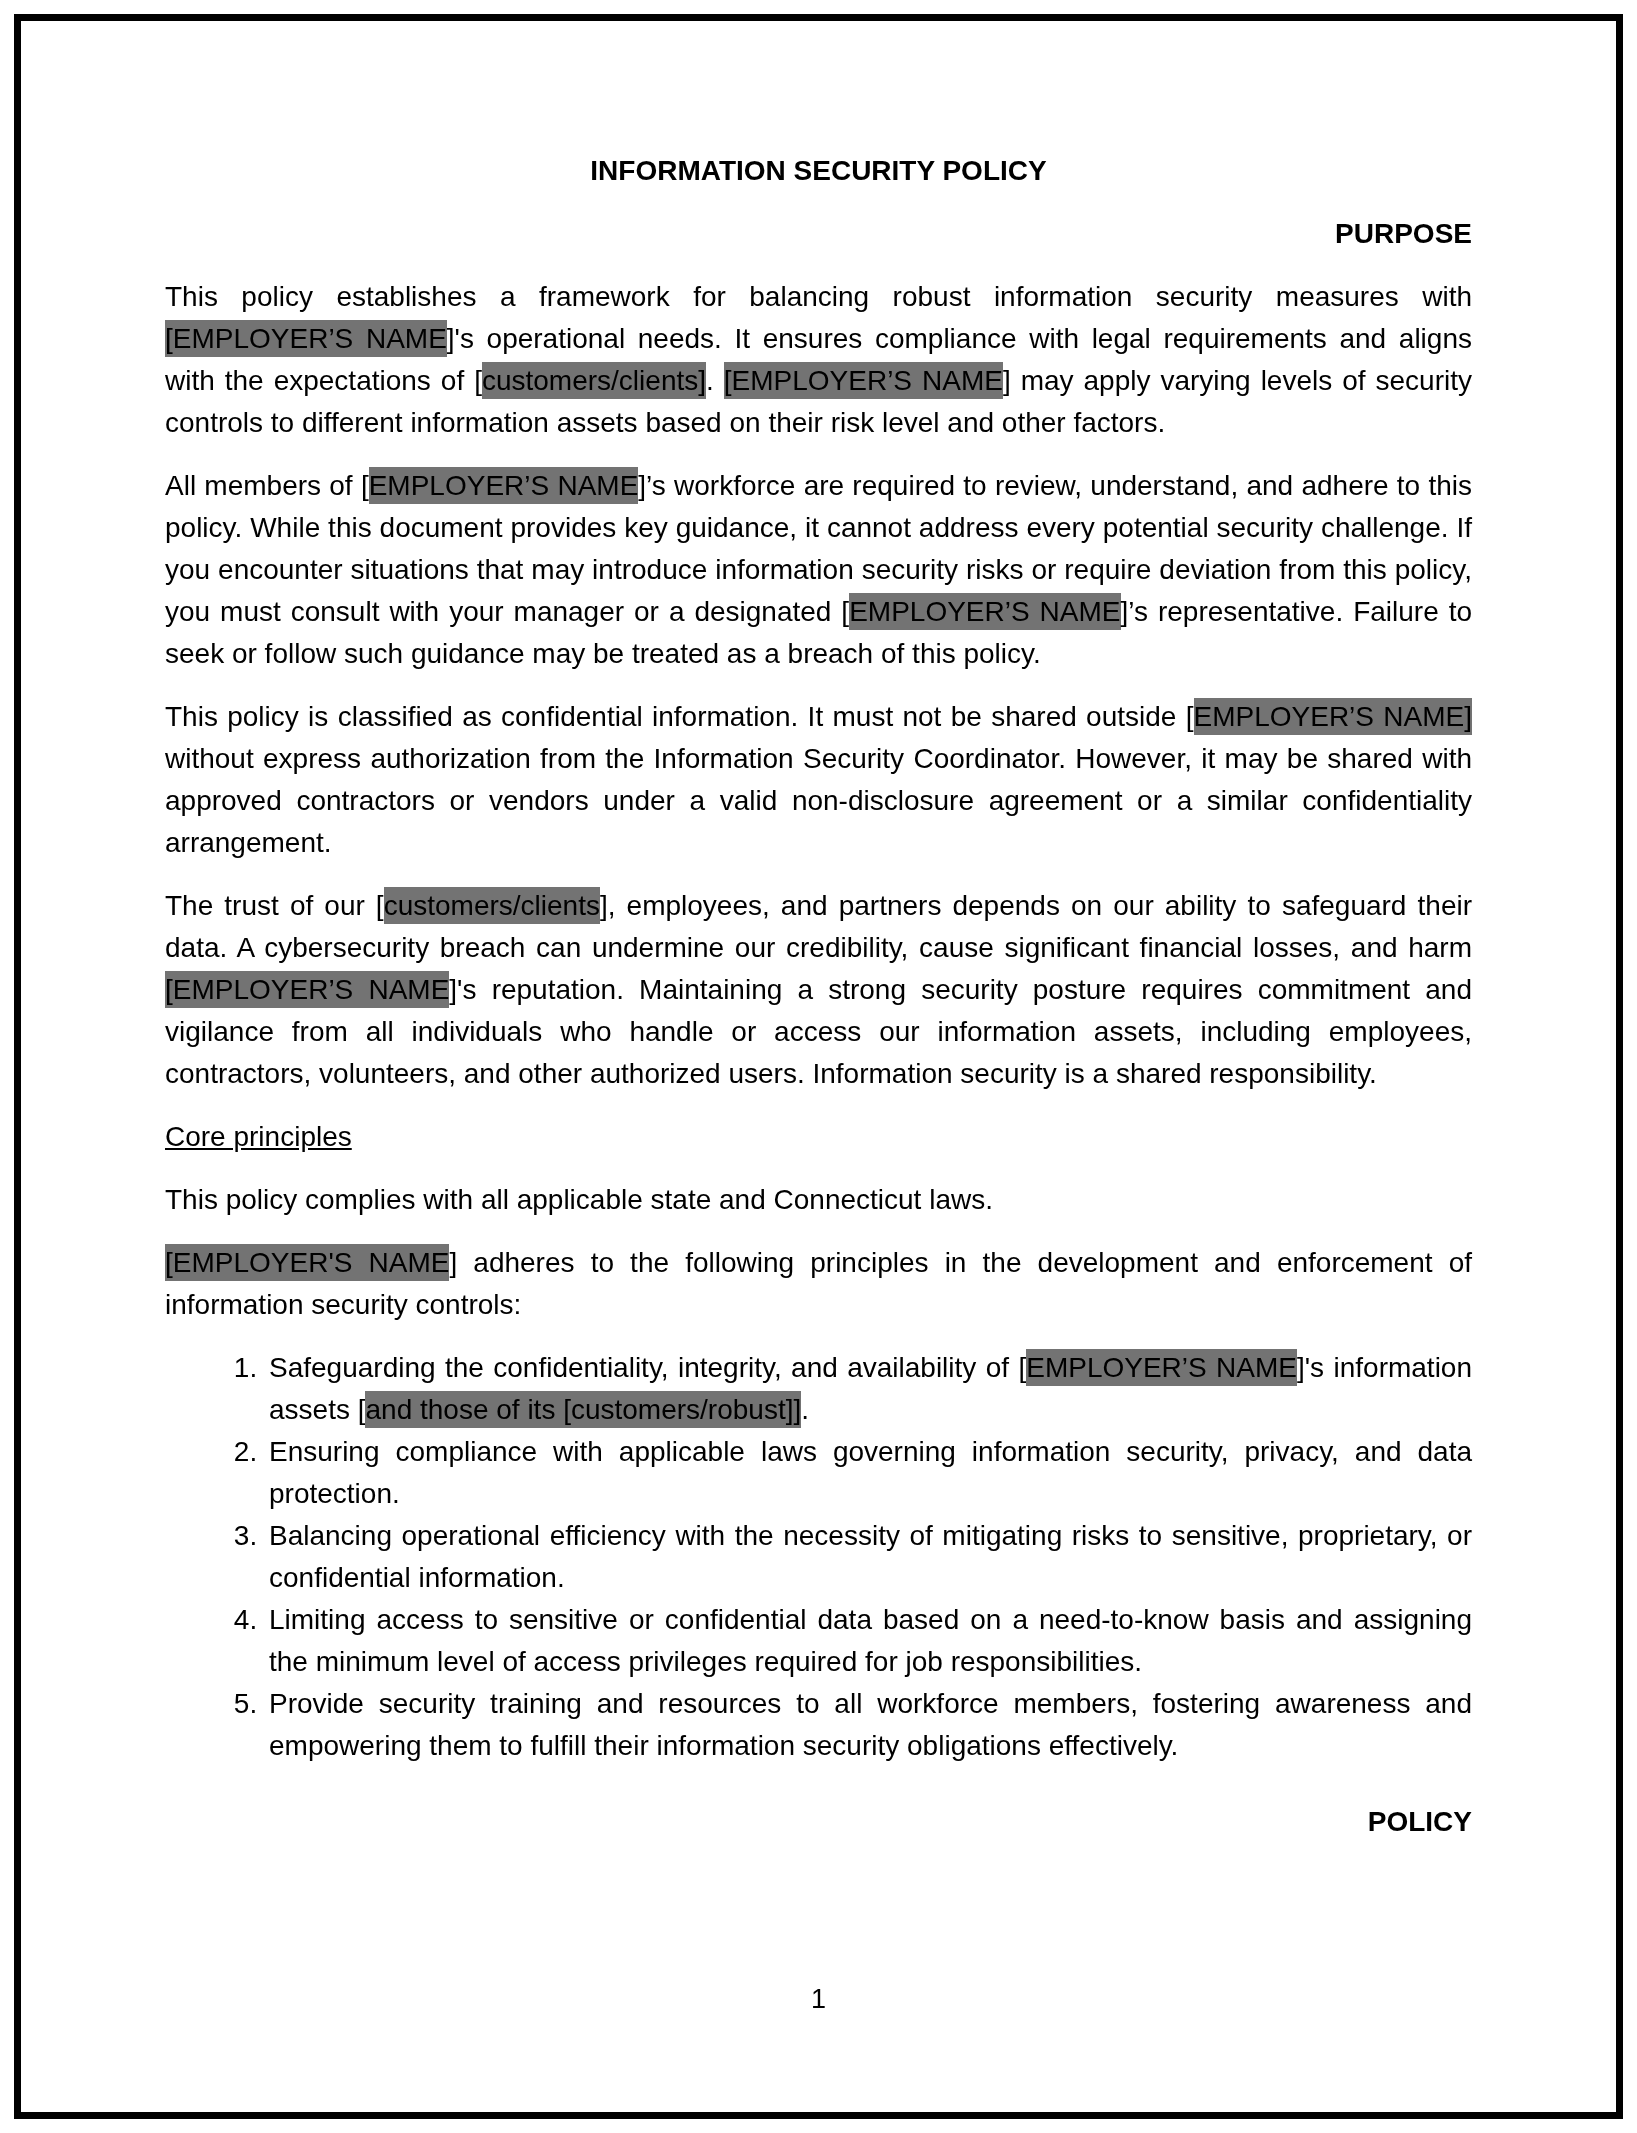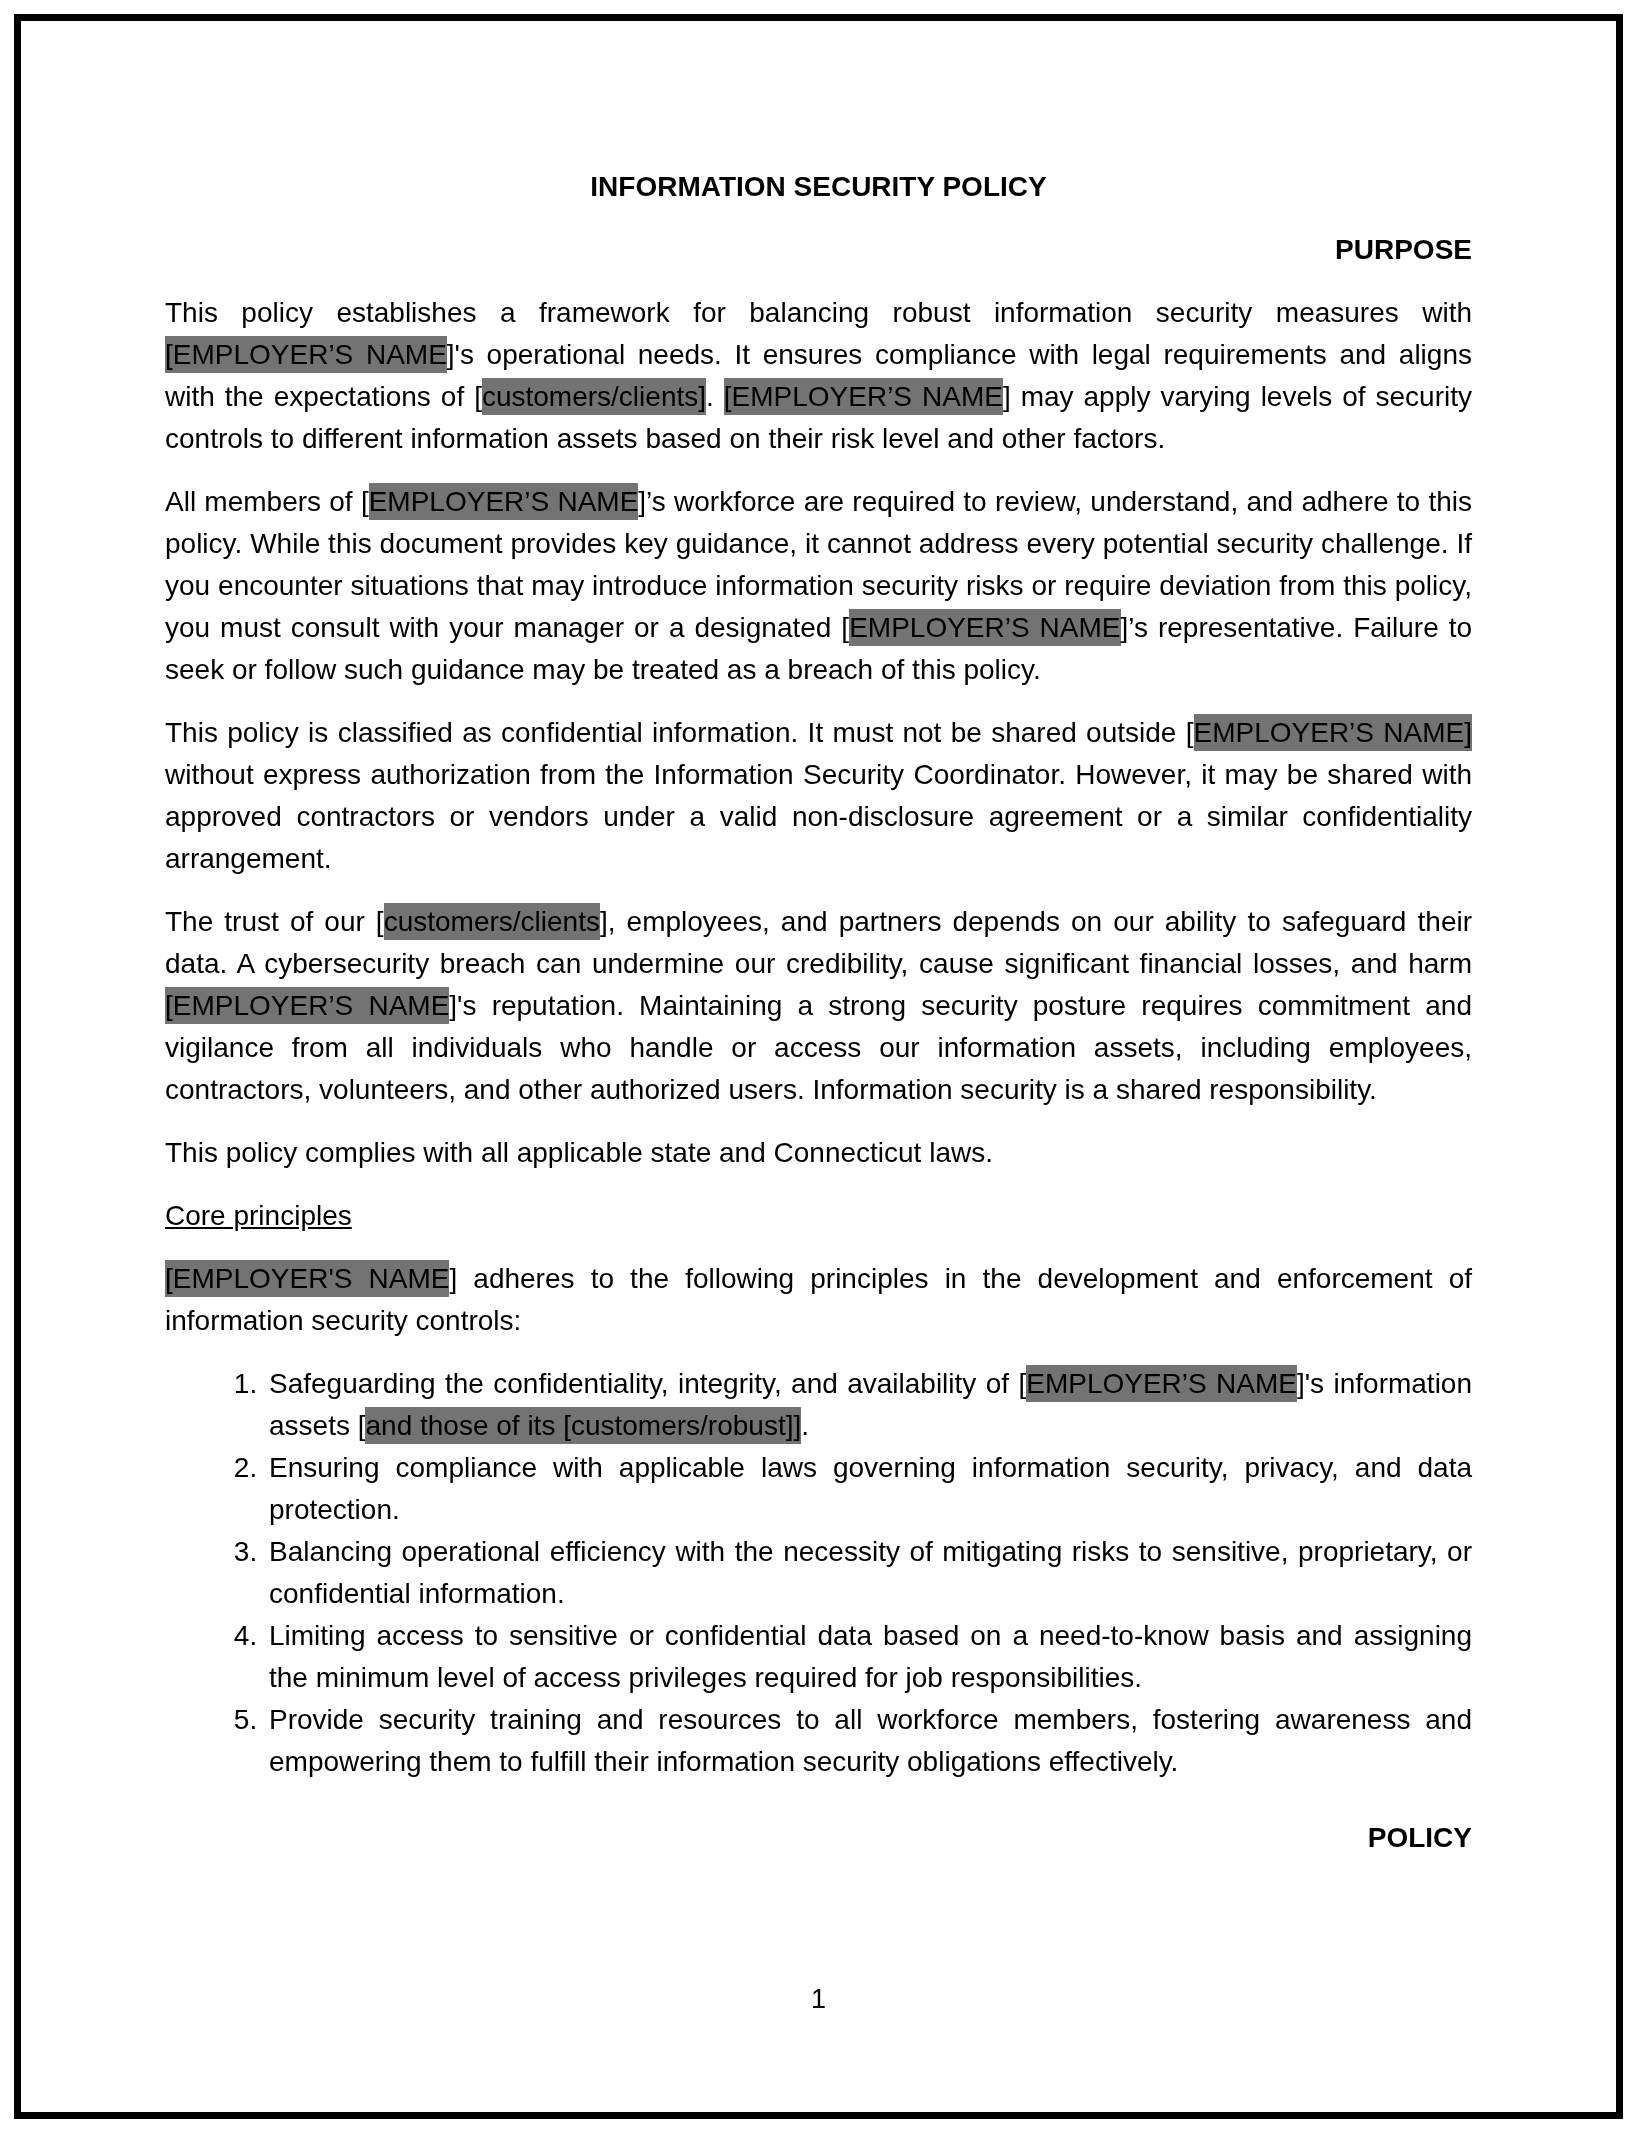--- a/index.html
+++ b/index.html
@@ -20,21 +20,21 @@
     position: absolute;
     top: 14px;
     left: 14px;
     right: 14px;
     bottom: 14px;
     border: 7px solid #000000;
     pointer-events: none;
   }
   .content {
     position: absolute;
-    top: 166px;
+    top: 150px;
     left: 165px;
     width: 1307px;
   }
   .para {
     margin: 0 0 21px 0;
     font-size: 28px;
     line-height: 42px;
     text-align: justify;
     text-justify: inter-word;
   }
@@ -84,23 +84,23 @@
 
   <div class="content">
     <p class="para title">INFORMATION SECURITY POLICY</p>
 
     <p class="para heading">PURPOSE</p>
 
     <p class="para"><span>This policy establishes a framework for balancing robust information security measures with </span><span class="hl">[EMPLOYER’S NAME</span><span>]'s operational needs. It ensures compliance with legal requirements and aligns with the expectations of [</span><span class="hl">customers/clients]</span><span>. </span><span class="hl">[EMPLOYER’S NAME</span><span>] may apply varying levels of security controls to different information assets based on their risk level and other factors.</span></p>
     <p class="para"><span>All members of [</span><span class="hl">EMPLOYER’S NAME</span><span>]’s workforce are required to review, understand, and adhere to this policy. While this document provides key guidance, it cannot address every potential security challenge. If you encounter situations that may introduce information security risks or require deviation from this policy, you must consult with your manager or a designated [</span><span class="hl">EMPLOYER’S NAME</span><span>]’s representative. Failure to seek or follow such guidance may be treated as a breach of this policy.</span></p>
     <p class="para"><span>This policy is classified as confidential information. It must not be shared outside [</span><span class="hl">EMPLOYER’S NAME]</span><span> without express authorization from the Information Security Coordinator. However, it may be shared with approved contractors or vendors under a valid non-disclosure agreement or a similar confidentiality arrangement.</span></p>
     <p class="para"><span>The trust of our [</span><span class="hl">customers/clients</span><span>], employees, and partners depends on our ability to safeguard their data. A cybersecurity breach can undermine our credibility, cause significant financial losses, and harm </span><span class="hl">[EMPLOYER’S NAME</span><span>]'s reputation. Maintaining a strong security posture requires commitment and vigilance from all individuals who handle or access our information assets, including employees, contractors, volunteers, and other authorized users. Information security is a shared responsibility.</span></p>
+    <p class="para underlined-heading">Core principles</p>
+
     <p class="para"><span>This policy complies with all applicable state and Connecticut laws.</span></p>
-
-    <p class="para underlined-heading">Core principles</p>
 
     <p class="para"><span class="hl">[EMPLOYER'S NAME</span><span>] adheres to the following principles in the development and enforcement of information security controls:</span></p>
 
     <ol class="num-list">
         <li><span>Safeguarding the confidentiality, integrity, and availability of [</span><span class="hl">EMPLOYER’S NAME</span><span>]'s information assets [</span><span class="hl">and those of its [customers/robust]]</span><span>.</span></li>
         <li><span>Ensuring compliance with applicable laws governing information security, privacy, and data protection.</span></li>
         <li><span>Balancing operational efficiency with the necessity of mitigating risks to sensitive, proprietary, or confidential information.</span></li>
         <li><span>Limiting access to sensitive or confidential data based on a need-to-know basis and assigning the minimum level of access privileges required for job responsibilities.</span></li>
         <li><span>Provide security training and resources to all workforce members, fostering awareness and empowering them to fulfill their information security obligations effectively.</span></li>
       </ol>

